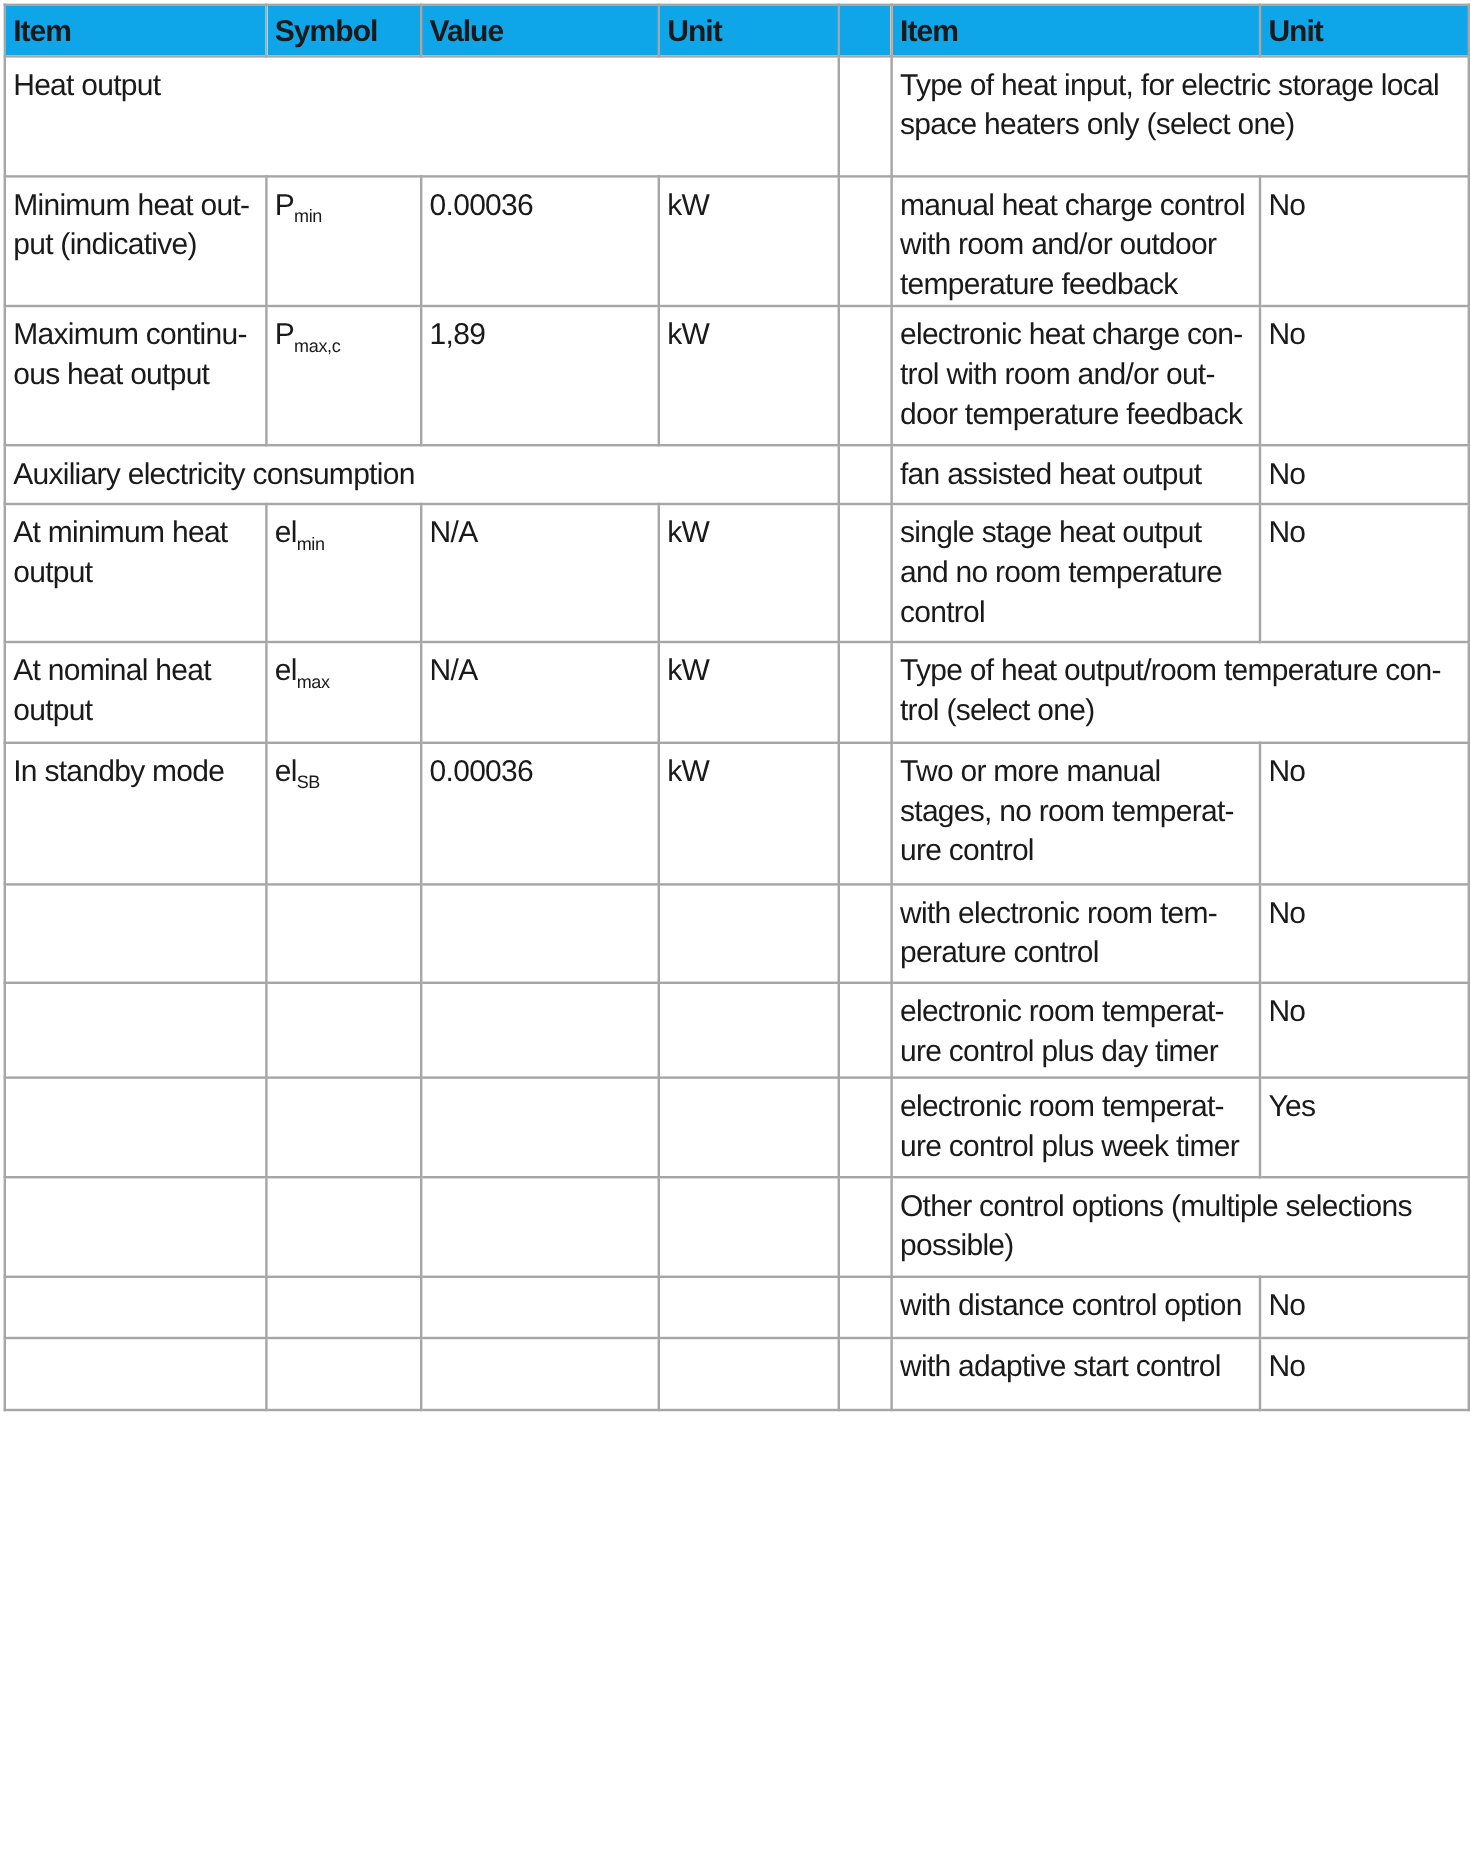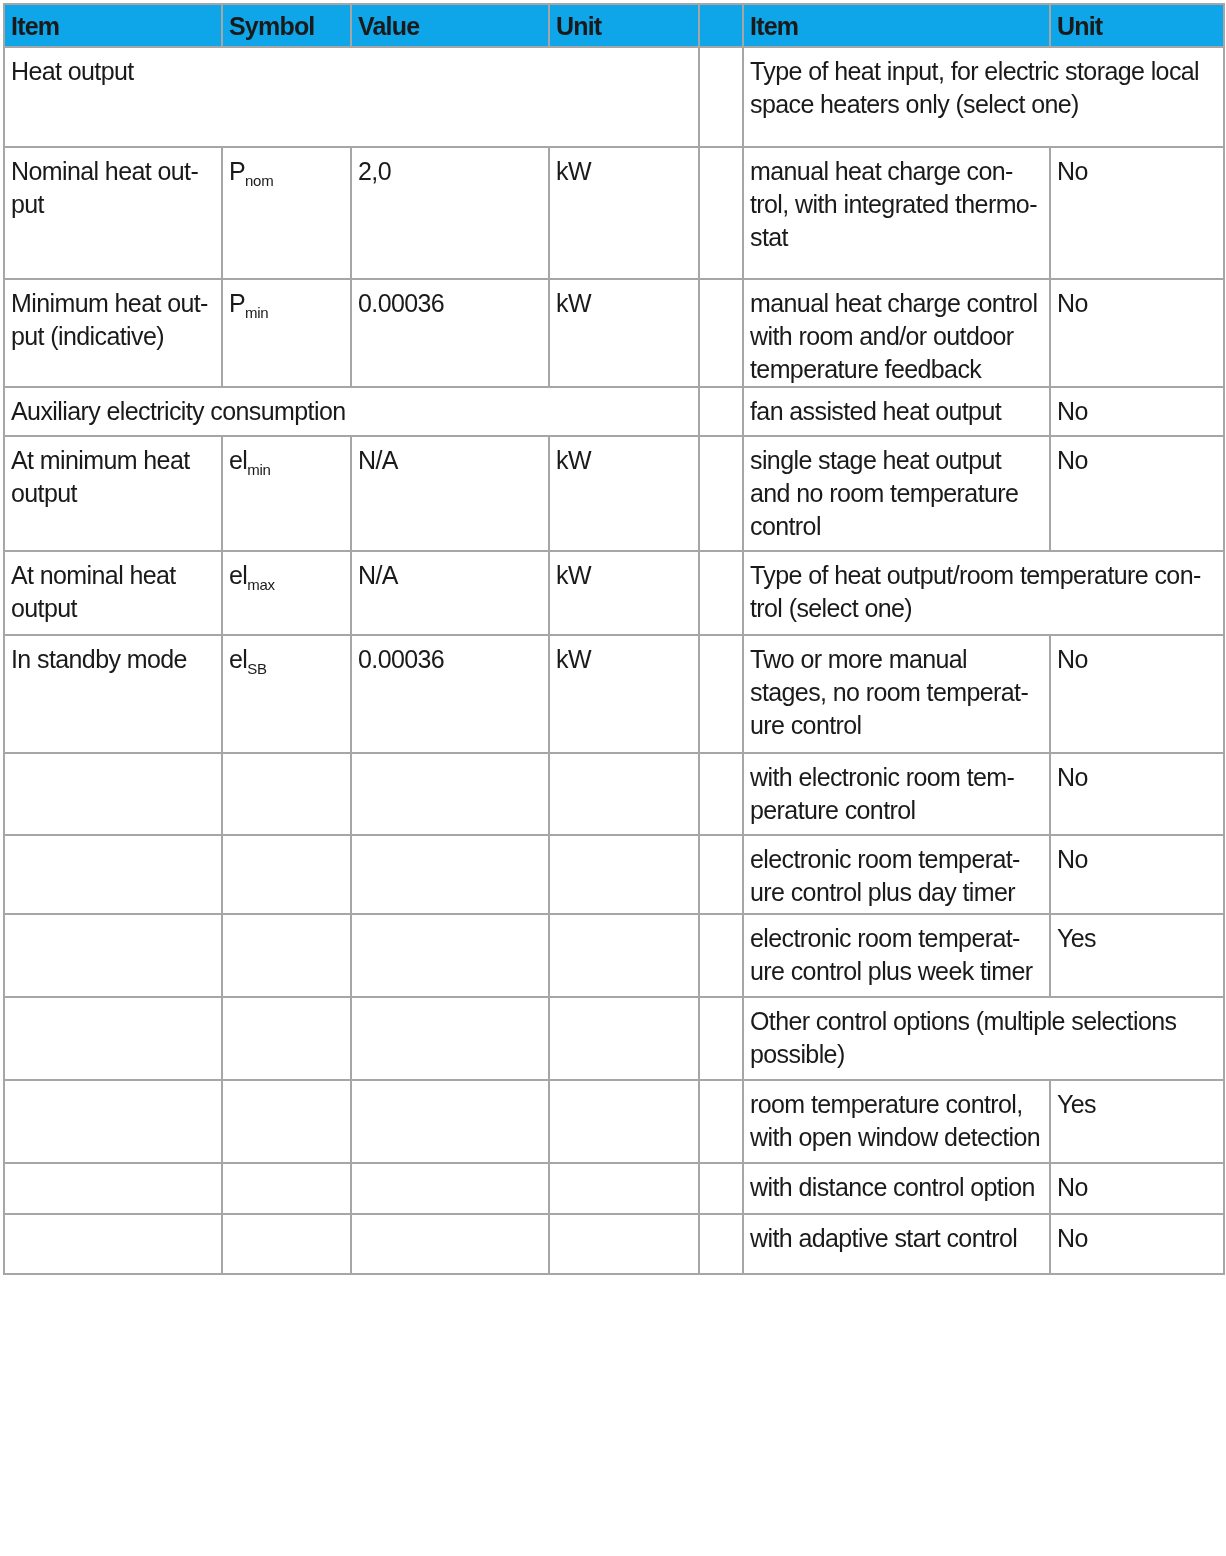--- a/index.html
+++ b/index.html
@@ -55,40 +55,40 @@
     <th>Item</th>
     <th>Unit</th>
   </tr>
 
   <tr style="height:100px">
     <td colspan="4">Heat output</td>
     <td></td>
     <td colspan="2">Type of heat input, for electric storage local space heaters only (select one)</td>
   </tr>
 
-  <tr style="height:132px">
-    <td>Nominal heat out-put</td>
-    <td><span>P</span><sub>nom</sub></td>
-    <td>2,0</td>
-    <td>kW</td>
-    <td></td>
-    <td>manual heat charge con-trol, with integrated thermo-stat</td>
-    <td>No</td>
-  </tr>
 
   <tr style="height:96px">
     <td>Minimum heat out-put (indicative)</td>
     <td><span>P</span><sub>min</sub></td>
     <td>0.00036</td>
     <td>kW</td>
     <td></td>
     <td>manual heat charge control with room and/or outdoor temperature feedback</td>
     <td>No</td>
   </tr>
 
+  <tr style="height:116px">
+    <td>Maximum continu-ous heat output</td>
+    <td><span>P</span><sub>max,c</sub></td>
+    <td>1,89</td>
+    <td>kW</td>
+    <td></td>
+    <td>electronic heat charge con-trol with room and/or out-door temperature feedback</td>
+    <td>No</td>
+  </tr>
 
   <tr style="height:49px">
     <td colspan="4">Auxiliary electricity consumption</td>
     <td></td>
     <td>fan assisted heat output</td>
     <td>No</td>
   </tr>
 
   <tr style="height:115px">
     <td>At minimum heat output</td>
@@ -153,29 +153,20 @@
   <tr style="height:83px">
     <td></td>
     <td></td>
     <td></td>
     <td></td>
     <td></td>
     <td colspan="2">Other control options (multiple selections possible)</td>
   </tr>
 
 
-  <tr style="height:83px">
-    <td></td>
-    <td></td>
-    <td></td>
-    <td></td>
-    <td></td>
-    <td>room temperature control, with open window detection</td>
-    <td>Yes</td>
-  </tr>
 
   <tr style="height:51px">
     <td></td>
     <td></td>
     <td></td>
     <td></td>
     <td></td>
     <td>with distance control option</td>
     <td>No</td>
   </tr>

